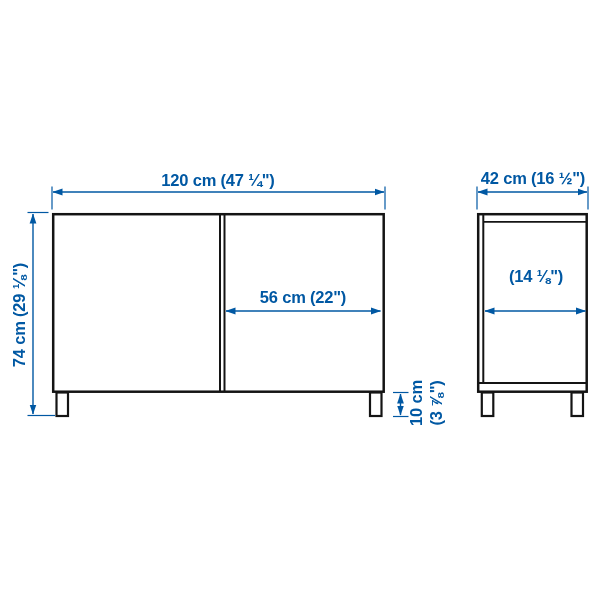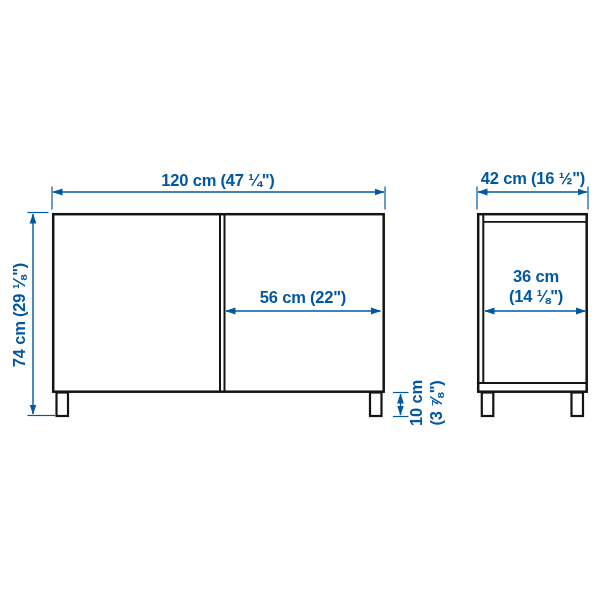--- a/index.html
+++ b/index.html
@@ -101,17 +101,16 @@
   <div class="dim-label rot" style="left:19px; top:315px;">74 cm (29 ⅛")</div>
 
   <div class="dim-label" style="left:203px; top:287px; width:200px;">56 cm (22")</div>
 
   <div class="dim-label rot" style="left:426px; top:403px;">
     <span class="line">10 cm</span>
     <span class="line">(3 ⅞")</span>
   </div>
 
   <div class="dim-label" style="left:476px; top:266px; width:120px;">
-    <span class="line">36 cm</span>
     <span class="line">(14 ⅛")</span>
   </div>
 
 </div>
 
 </body></html>

